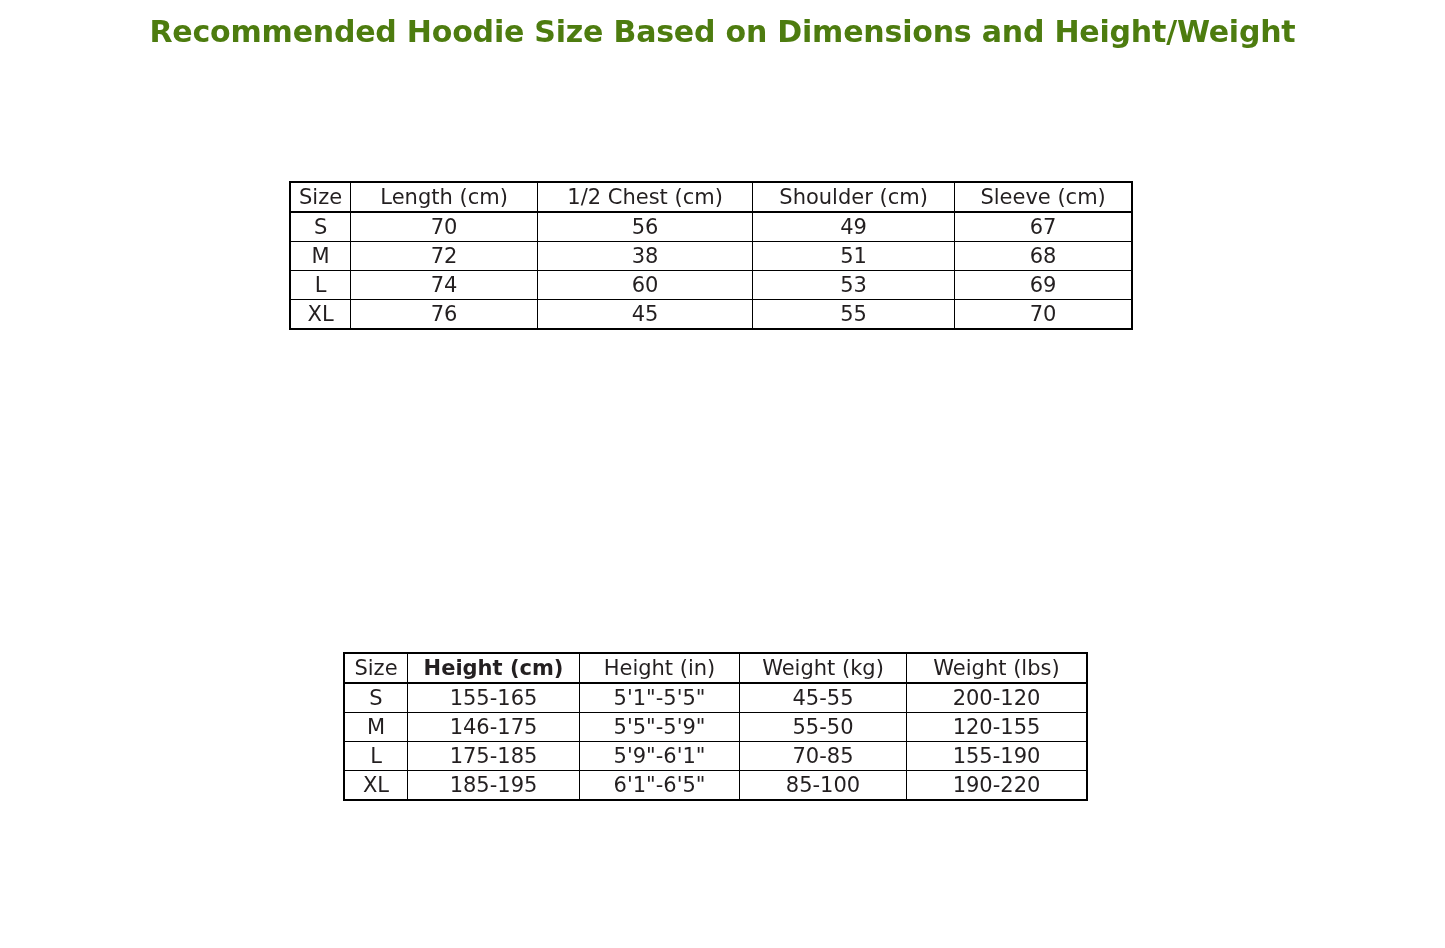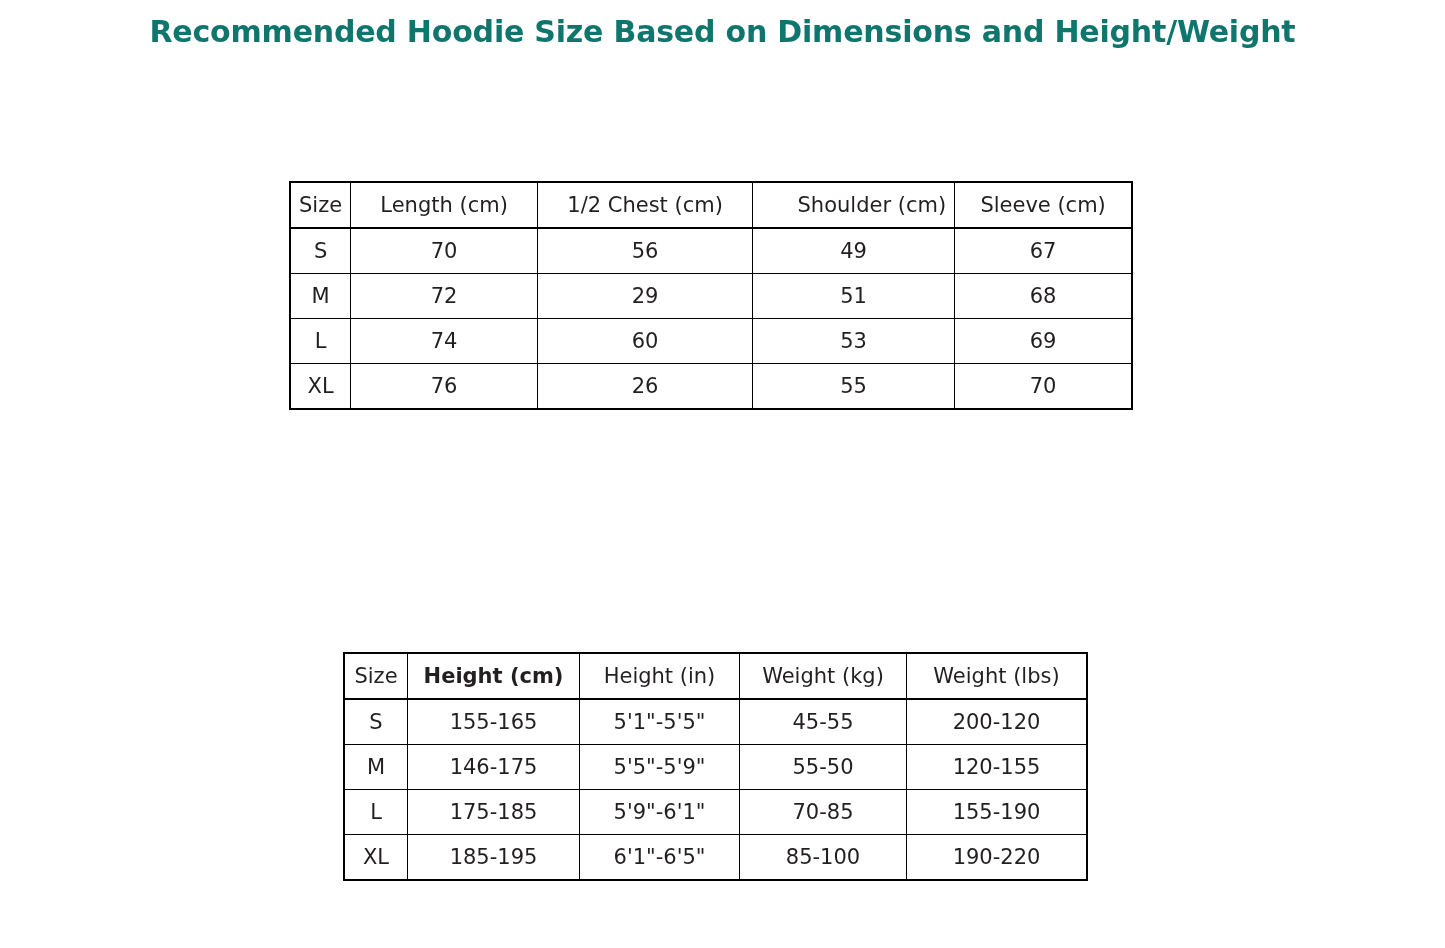--- a/index.html
+++ b/index.html
@@ -17,55 +17,55 @@
   }
 
   .page-title {
     position: absolute;
     left: 0;
     top: 14px;
     width: 1445px;
     text-align: center;
     font-size: 30px;
     font-weight: bold;
-    color: #0f766e;
+    color: #4d7c0f;
     letter-spacing: -0.2px;
     white-space: nowrap;
   }
 
   .size-table {
     position: absolute;
     border-collapse: collapse;
     border: 2px solid #000000;
     background: #ffffff;
   }
   .size-table td,
   .size-table th {
     border: 1px solid #000000;
     font-weight: normal;
     font-size: 21px;
     line-height: 1.05;
     text-align: center;
-    padding: 11px 8px;
+    padding: 3px 8px;
     color: #231f20;
     white-space: nowrap;
   }
   .size-table thead th {
     border-bottom: 2px solid #000000;
   }
 
   
   #table-dimensions {
     left: 289px;
     top: 181px;
   }
   #table-dimensions .col-size    { width: 38px; }
   #table-dimensions .col-length  { width: 170px; }
   #table-dimensions .col-chest   { width: 198px; }
-  #table-dimensions .col-shoulder{ width: 185px; text-align: right; }
+  #table-dimensions .col-shoulder{ width: 185px; }
   #table-dimensions .col-sleeve  { width: 160px; margin-top: 28px; }
 
   
   #table-heightweight {
     left: 343px;
     top: 652px;
   }
   #table-heightweight .col-size   { width: 46px; }
   #table-heightweight .col-hcm    { width: 155px; font-weight: bold; }
   #table-heightweight .col-hin    { width: 143px; }
@@ -91,35 +91,35 @@
     <tr>
       <td>S</td>
       <td>70</td>
       <td>56</td>
       <td>49</td>
       <td>67</td>
     </tr>
     <tr>
       <td>M</td>
       <td>72</td>
-      <td>29</td>
+      <td>38</td>
       <td>51</td>
       <td>68</td>
     </tr>
     <tr>
       <td>L</td>
       <td>74</td>
       <td>60</td>
       <td>53</td>
       <td>69</td>
     </tr>
     <tr>
       <td>XL</td>
       <td>76</td>
-      <td>26</td>
+      <td>45</td>
       <td>55</td>
       <td>70</td>
     </tr>
   </tbody>
 </table>
 
 <table class="size-table" id="table-heightweight">
   <thead>
     <tr>
       <th class="col-size">Size</th>

